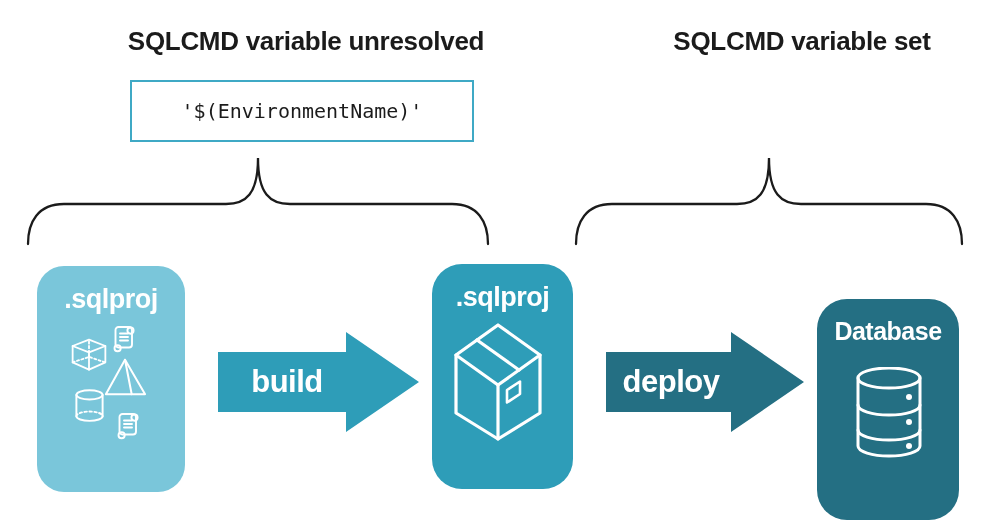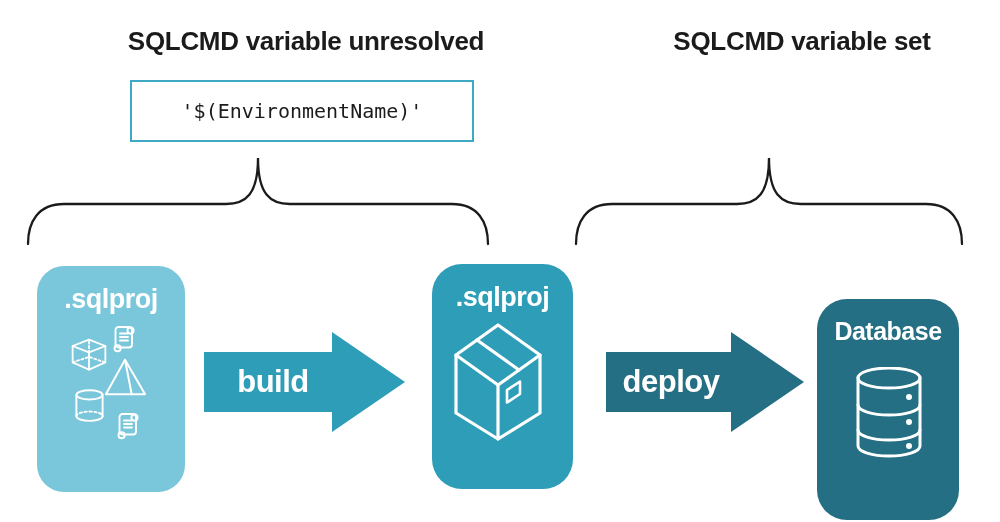--- a/index.html
+++ b/index.html
@@ -67,21 +67,21 @@
     font-size: 27px;
     font-weight: 700;
     letter-spacing: -0.5px;
     white-space: nowrap;
   }
   .stage-database .stage-label { font-size: 25px; }
   .icon { position: absolute; }
   .icon svg { display: block; }
   .oline { fill: none; stroke: #ffffff; stroke-linejoin: round; stroke-linecap: round; }
   .arrow { position: absolute; top: 330px; height: 104px; }
-  .arrow-build  { left: 204px; width: 203px; }
+  .arrow-build  { left: 218px; width: 203px; }
   .arrow-deploy { left: 606px; width: 200px; padding-left: 12px; }
   .arrow svg { position: absolute; left: 0; top: 0; }
   .arrow-label {
     position: absolute;
     top: 0;
     height: 104px;
     display: flex;
     align-items: center;
     justify-content: center;
     font-size: 31px;

